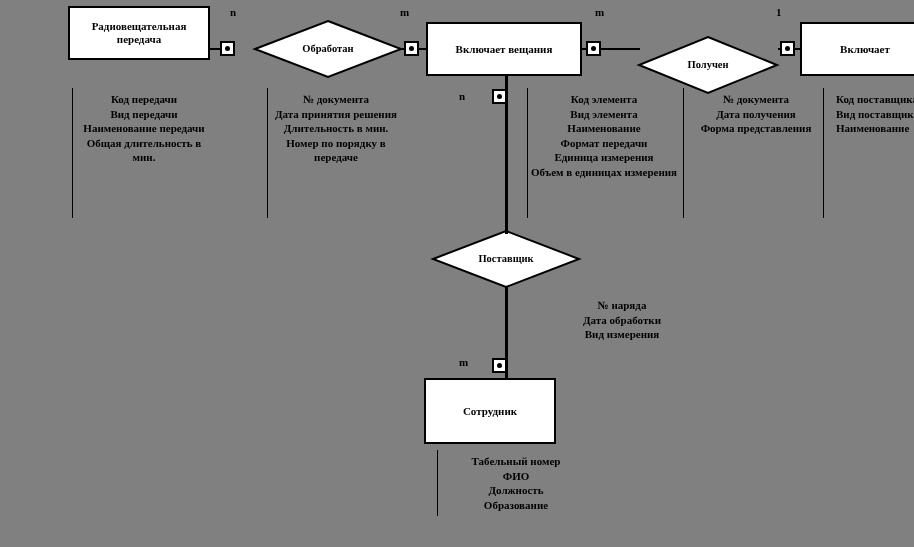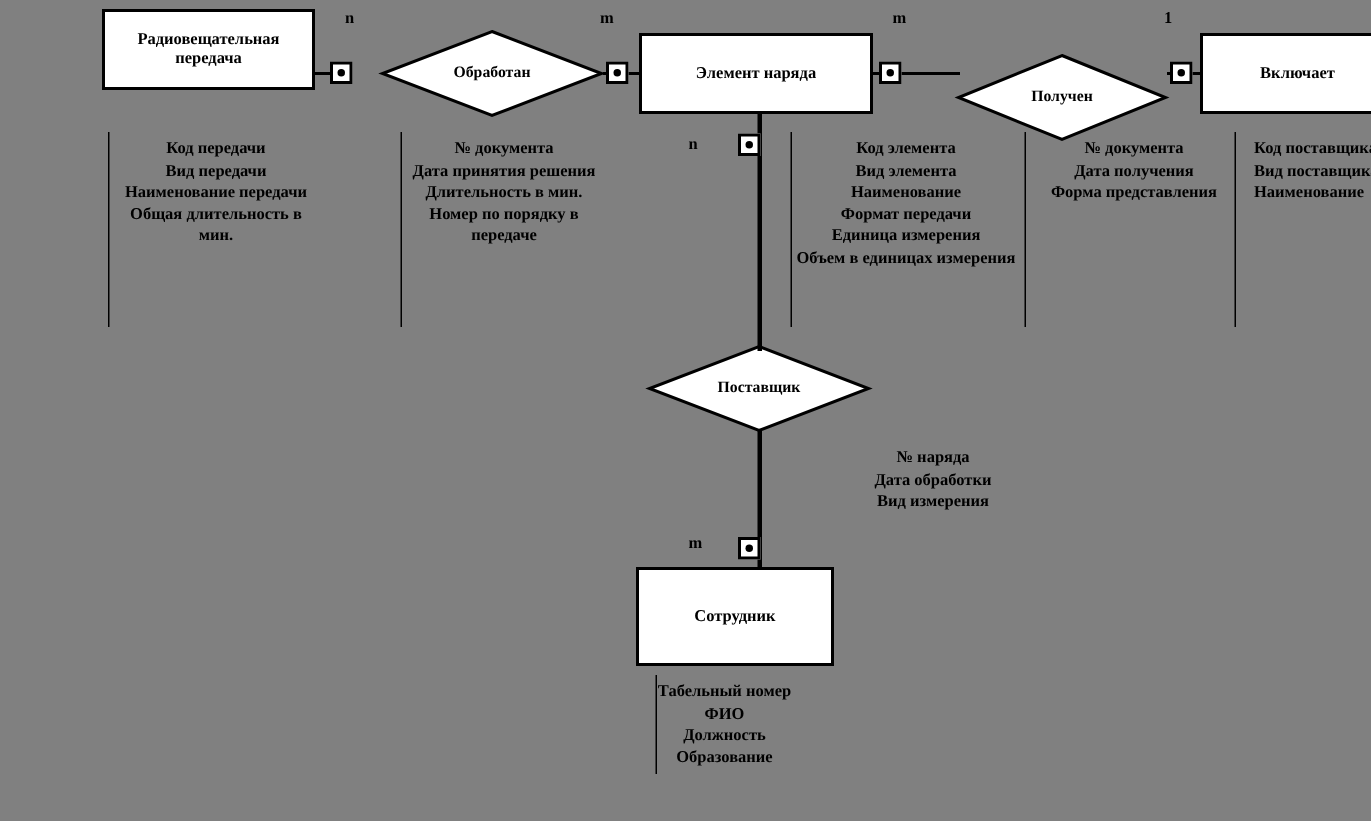--- a/index.html
+++ b/index.html
@@ -107,21 +107,21 @@
 </head>
 <body>
 
 <div id="canvas">
 
   <div class="entity" style="left:68px; top:6px; width:142px; height:54px;">
     <span>Радиовещательная передача</span>
   </div>
 
   <div class="entity" style="left:426px; top:22px; width:156px; height:54px;">
-    <span>Элемент наряда</span>
+    <span>Включает вещания</span>
   </div>
 
   <div class="entity" style="left:800px; top:22px; width:130px; height:54px;">
     <span>Включает</span>
   </div>
 
   <div class="entity" style="left:424px; top:378px; width:132px; height:66px;">
     <span>Сотрудник</span>
   </div>
 
@@ -212,18 +212,18 @@
 Форма представления</div>
 
   <div class="attrs" style="left:836px; top:92px; width:120px; text-align:left;">Код поставщика
 Вид поставщика
 Наименование</div>
 
   <div class="attrs" style="left:552px; top:298px; width:140px;">№ наряда
 Дата обработки
 Вид измерения</div>
 
-  <div class="attrs" style="left:413px; top:454px; width:140px;">Табельный номер
+  <div class="attrs" style="left:446px; top:454px; width:140px;">Табельный номер
 ФИО
 Должность
 Образование</div>
 
 </div>
 
 </body></html>

